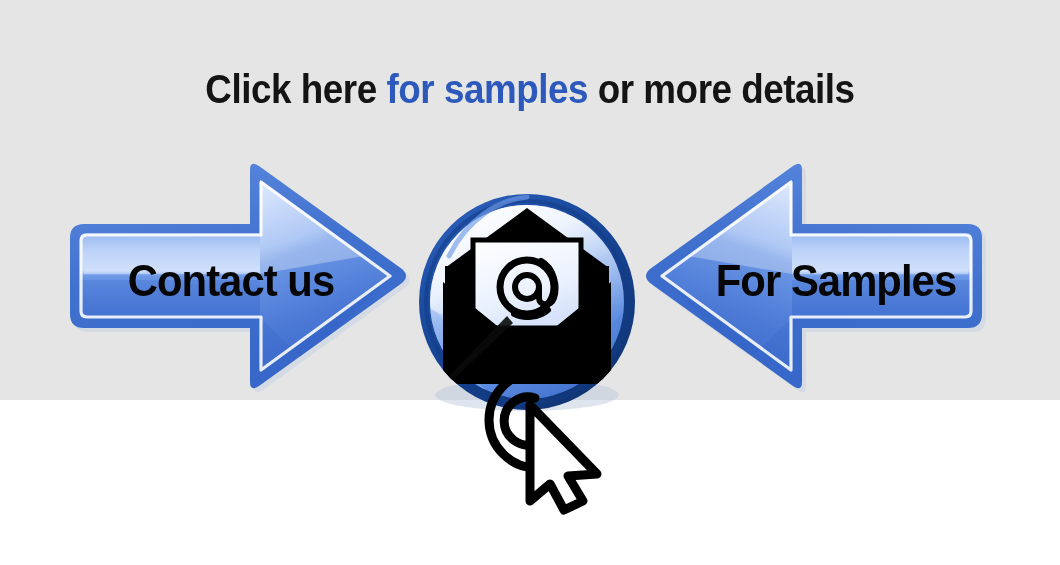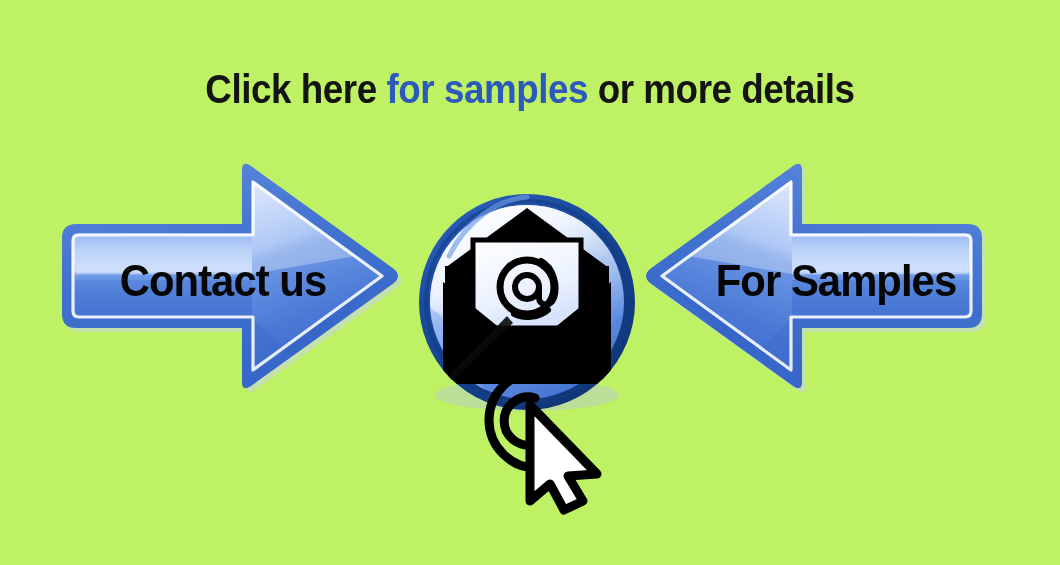--- a/index.html
+++ b/index.html
@@ -13,22 +13,22 @@
     font-family: "Liberation Sans", sans-serif;
     overflow: hidden;
     position: relative;
   }
 
   #stage {
     position: absolute;
     left: 0;
     top: 0;
     width: 1060px;
-    height: 565px;
-    background: #bef264;
+    height: 400px;
+    background: #e5e5e5;
   }
 
   
   .headline {
     position: absolute;
     left: 0;
     top: 62px;
     width: 1060px;
     text-align: center;
     font-family: "Liberation Sans", sans-serif;
@@ -43,21 +43,21 @@
   }
   .headline span { display: inline; }
   .hl-accent { color: #2d58bc; }
 
   
   .arrow-wrap {
     position: absolute;
     width: 340px;
     height: 230px;
   }
-  #arrow-left-wrap  { left: 56px;  top: 162px; }
+  #arrow-left-wrap  { left: 64px;  top: 162px; }
   #arrow-right-wrap { left: 648px; top: 162px; }
 
   .arrow-svg {
     position: absolute;
     left: 0; top: 0;
     width: 340px;
     height: 230px;
     display: block;
     overflow: visible;
   }

